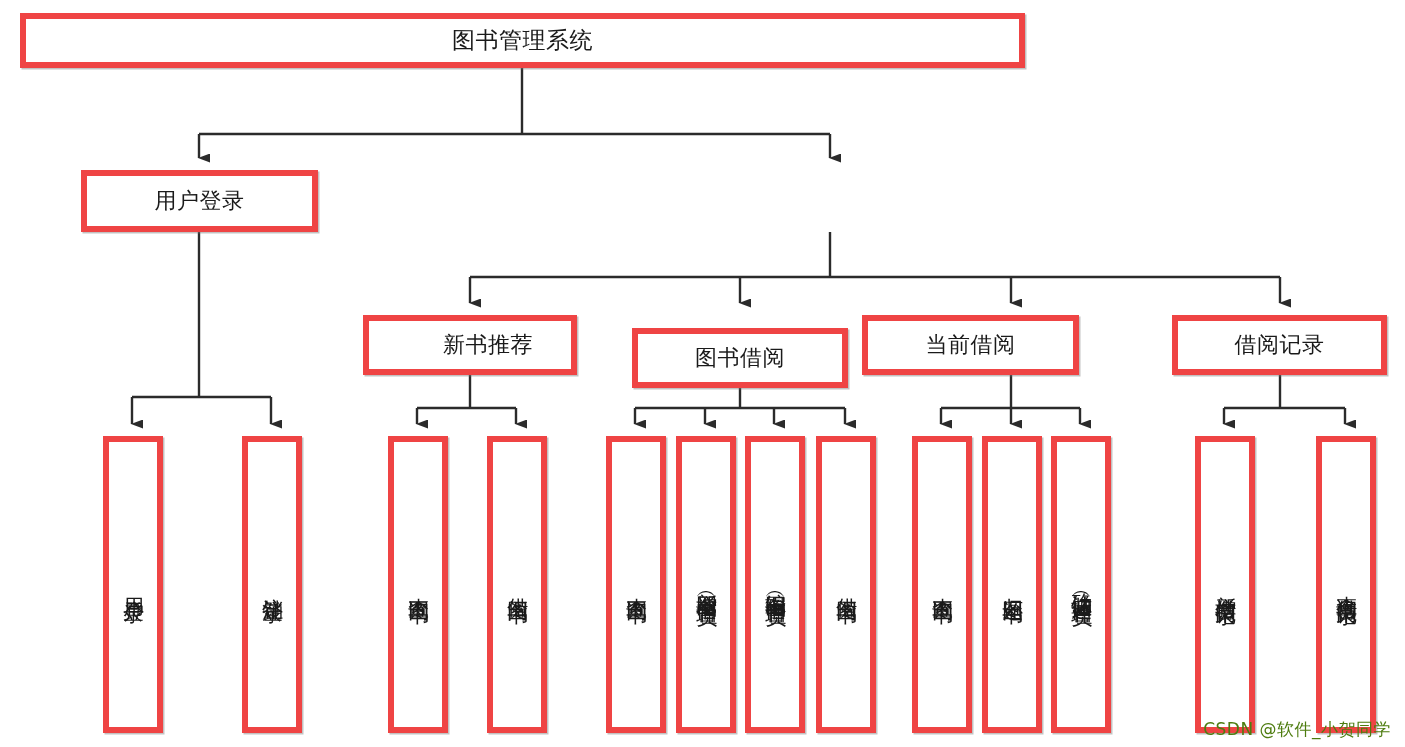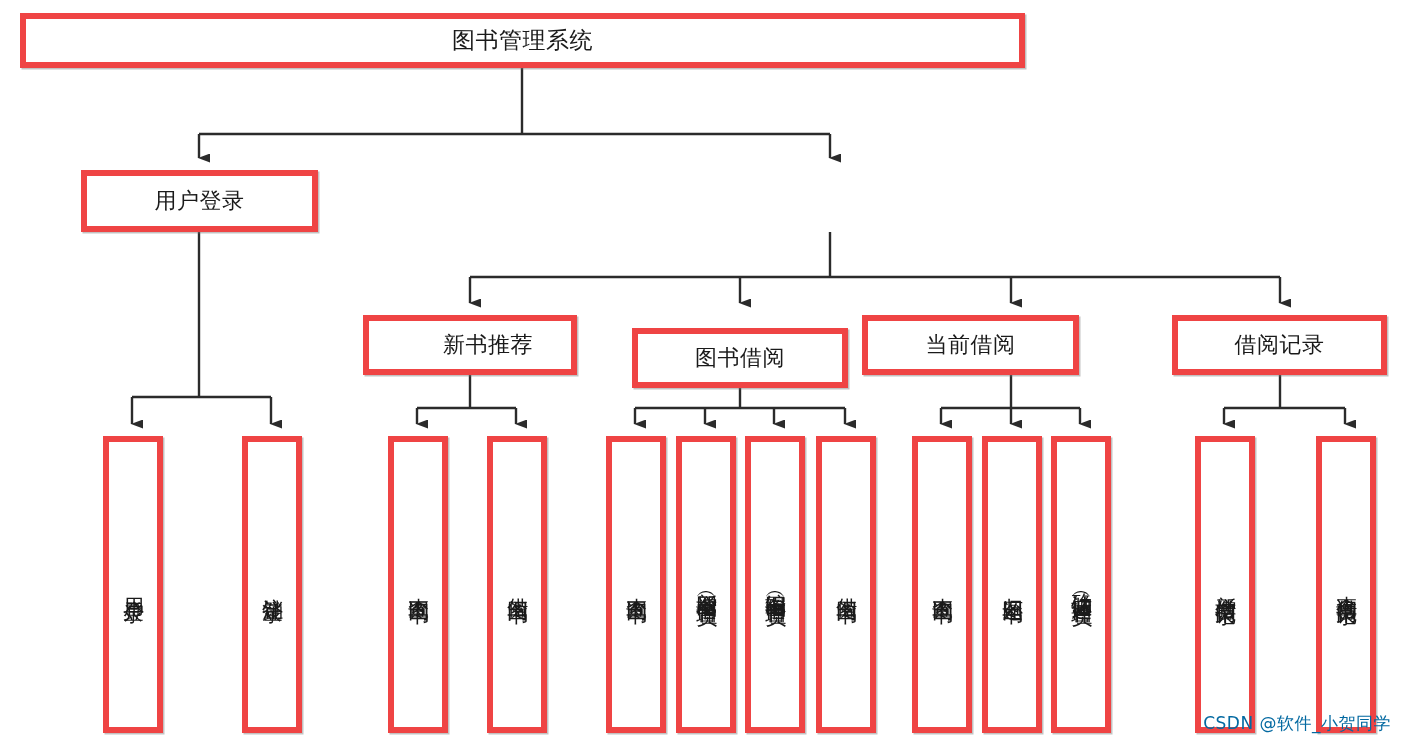--- a/index.html
+++ b/index.html
@@ -48,23 +48,23 @@
     writing-mode: vertical-rl;
     text-orientation: upright;
     -webkit-writing-mode: vertical-rl;
     letter-spacing: 2px;
     font-size: 21px;
   }
   .node.root .label { font-size: 23px; }
   .watermark {
     position: absolute;
     right: 14px;
-    bottom: 12px;
+    bottom: 6px;
     font-size: 17px;
-    color: #0369a1;
+    color: #4d7c0f;
     letter-spacing: 0.5px;
     white-space: nowrap;
     z-index: 5;
   }
 </style>
 </head>
 <body>
 
 <div id="diagram-root">
 

